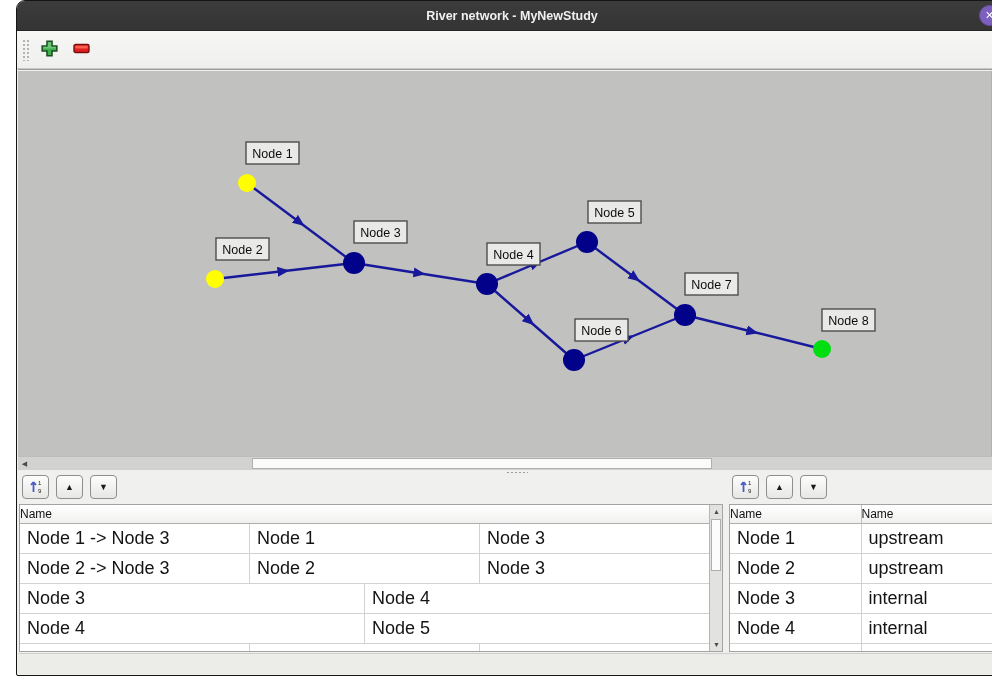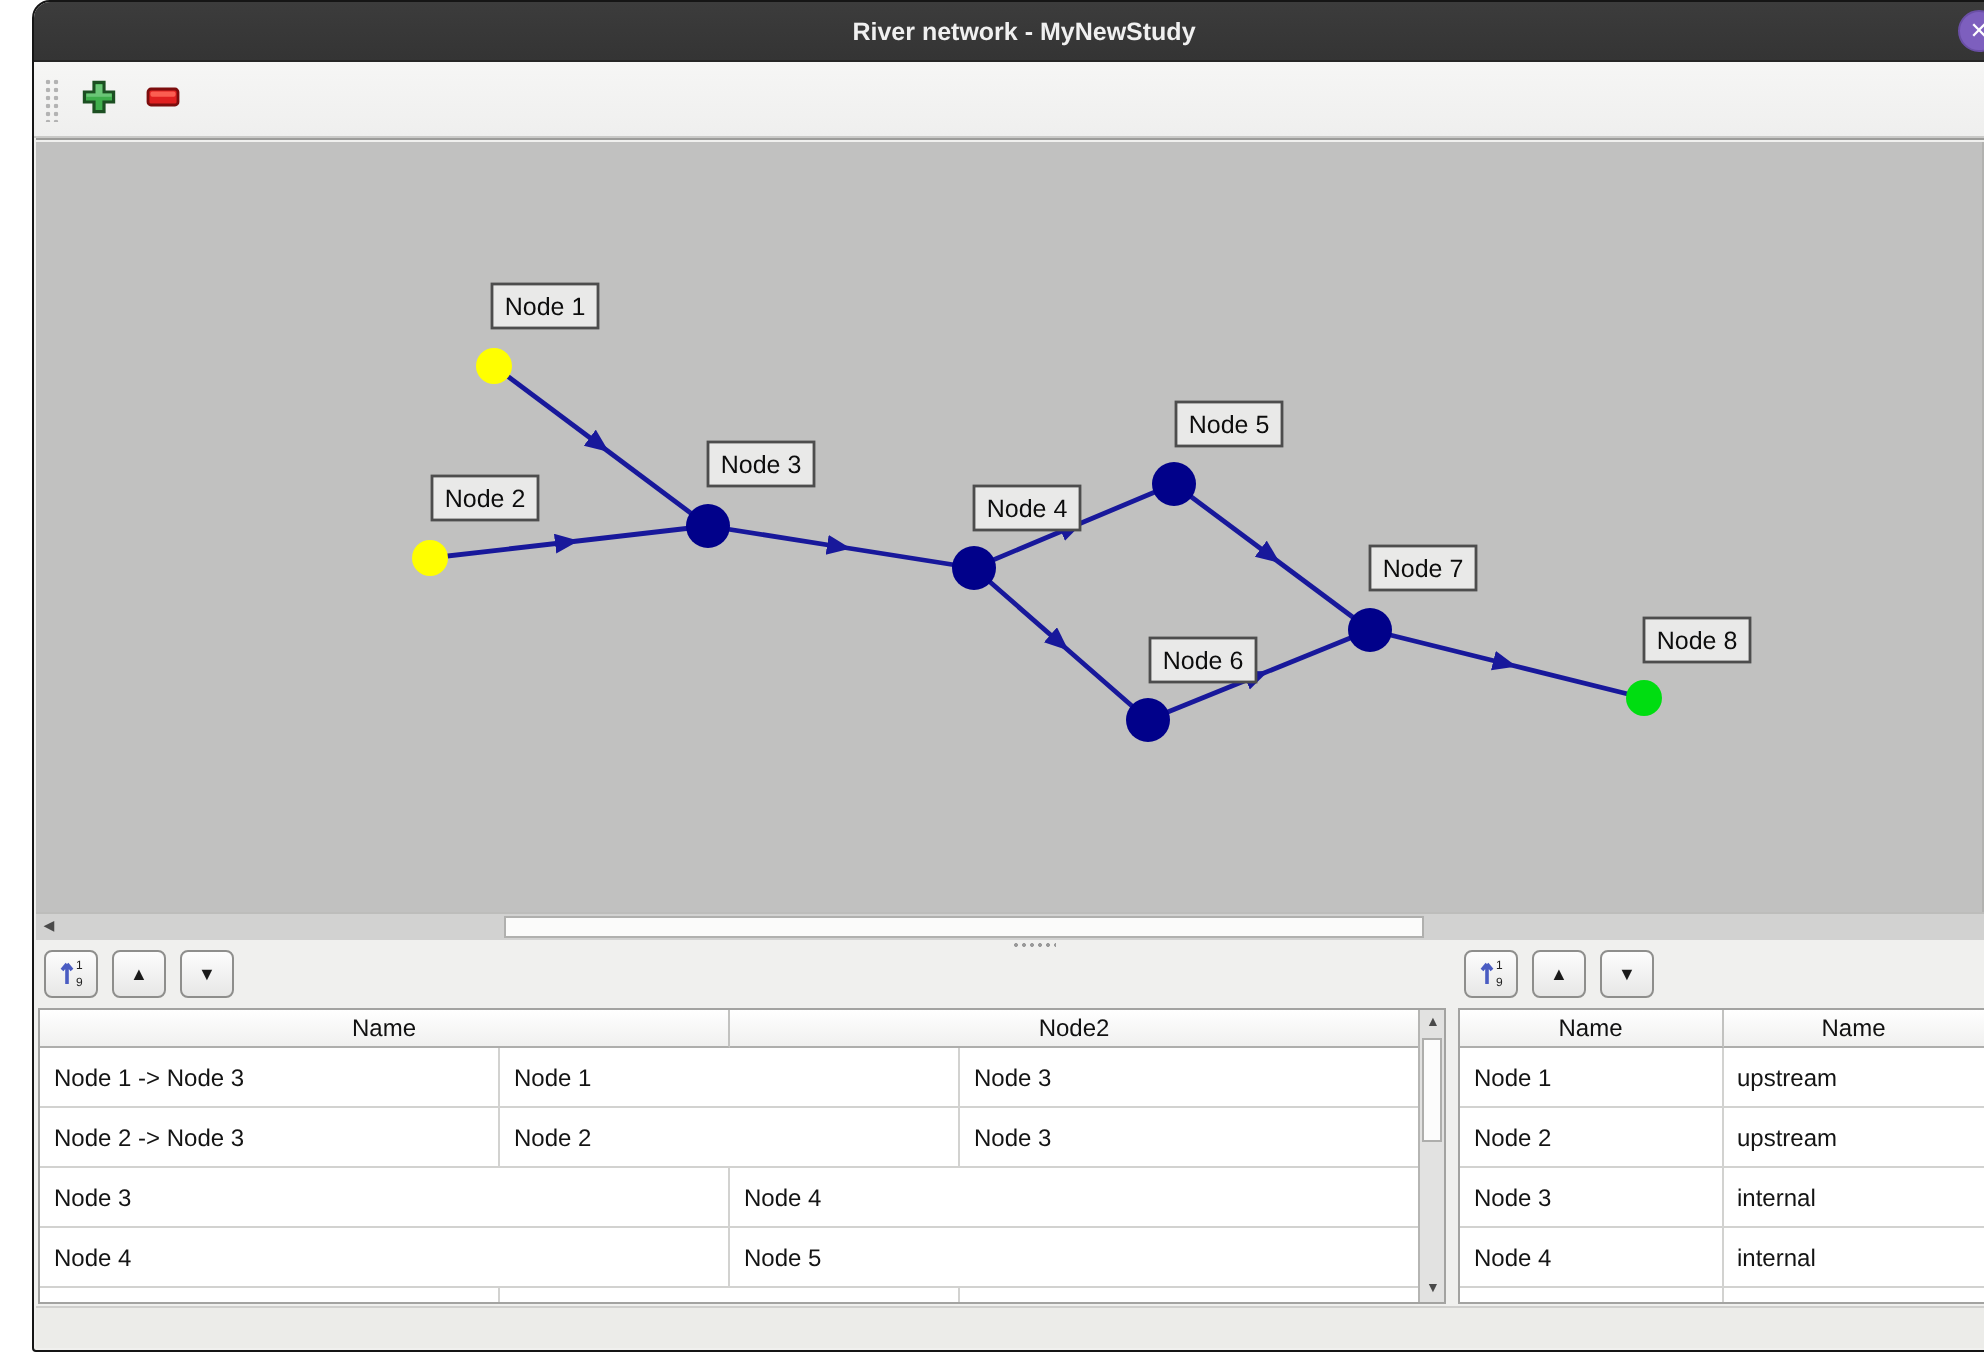--- a/index.html
+++ b/index.html
@@ -53,25 +53,25 @@
   .panel-left { left:1px; width:704px; }
   .panel-right { left:711px; right:0; }
   .p-toolbar { position:absolute; top:2px; left:3px; height:28px; display:flex; gap:7px; }
   .pt-btn { width:27px; height:24px; border:1px solid #8e8e8c; border-radius:4px;
               background:linear-gradient(#fdfdfd,#e7e7e6); display:flex; align-items:center;
               justify-content:center; cursor:pointer; font-size:9px; color:#1a1a1a; }
   .table { position:absolute; top:31px; left:0; right:0; bottom:1px; border:1px solid #a3a3a1;
               background:#ffffff; overflow:hidden; }
   .t-inner { position:absolute; left:0; top:0; right:13px; bottom:0; }
   .t-head { display:flex; height:19px; }
-  .th { flex:1; text-align:center; font-size:12px; line-height:18px; color:#111;
+  .th { flex:1; text-align:left; font-size:12px; line-height:18px; color:#111;
               background:linear-gradient(#ffffff,#f0f0ef); border-right:1px solid #c2c2c0; border-bottom:1px solid #aeaeac; }
   .th:last-child { border-right:none; }
   .tr { display:flex; height:30px; border-bottom:1px solid #d2d2d0; background:#fff; }
-  .td { flex:1; border-right:1px solid #d2d2d0; font-size:12px; color:#141414; padding:0 7px;
+  .td { flex:1; border-right:1px solid #d2d2d0; font-size:18px; color:#141414; padding:0 7px;
               display:flex; align-items:center; white-space:nowrap; overflow:hidden; }
   .td:last-child { border-right:none; }
   .t-scroll { position:absolute; right:0; top:0; bottom:0; width:13px; background:#e2e2e1; border-left:1px solid #b5b5b3; }
   .ts-thumb { position:absolute; left:1px; right:1px; top:14px; height:52px; background:#fcfcfc; border:1px solid #aeaeac; }
 
   
   .statusbar { position:absolute; left:1px; right:1px; bottom:1px; top:652px;
               background:#ecece9; border-top:1px solid #cfcfcd; }
   .resize-grip { position:absolute; right:3px; bottom:3px; width:12px; height:12px;
               background-image:radial-gradient(circle,#a9a9a7 0.9px,rgba(0,0,0,0) 1.1px); background-size:4px 4px; }
@@ -199,21 +199,20 @@
             <span>▲</span>
           </button>
         <button class="pt-btn">
             <span>▼</span>
           </button>
       </div>
       <div class="table" id="links-table">
         <div class="t-inner">
           <div class="t-head">
               <div class="th">Name</div>
-              <div class="th">Node2</div>
             </div>
           <div class="t-body">
               <div class="tr">
                 <div class="td">Node 1 -&gt; Node 3</div>
                 <div class="td">Node 1</div>
                 <div class="td">Node 3</div>
               </div>
               <div class="tr">
                 <div class="td">Node 2 -&gt; Node 3</div>
                 <div class="td">Node 2</div>

